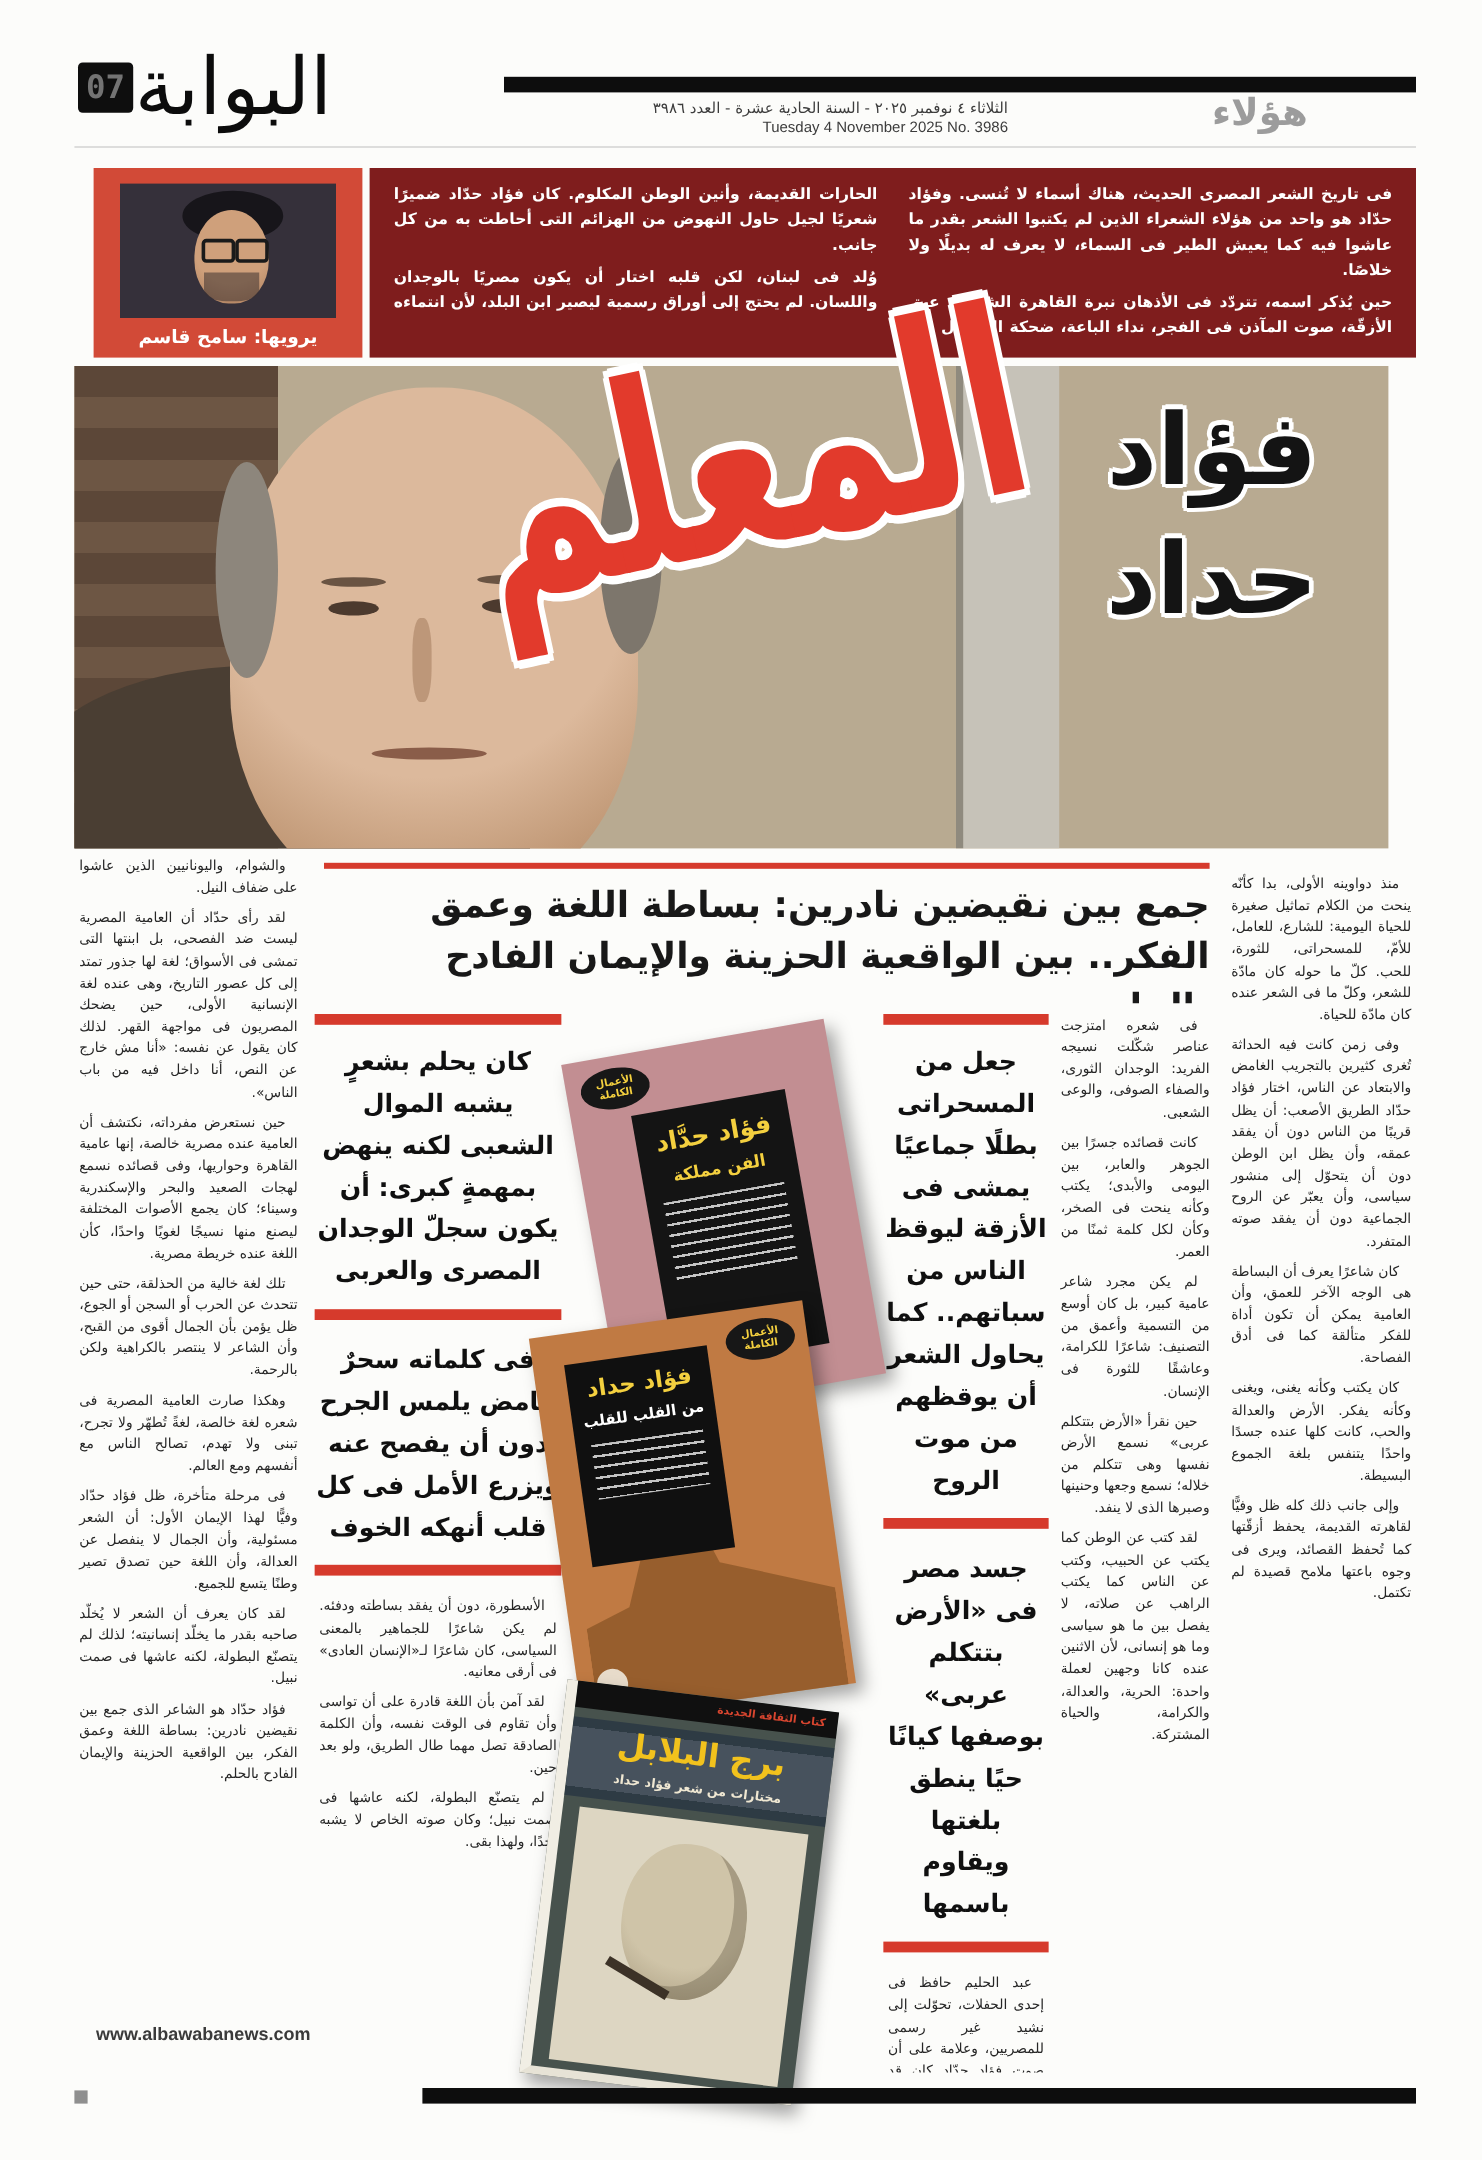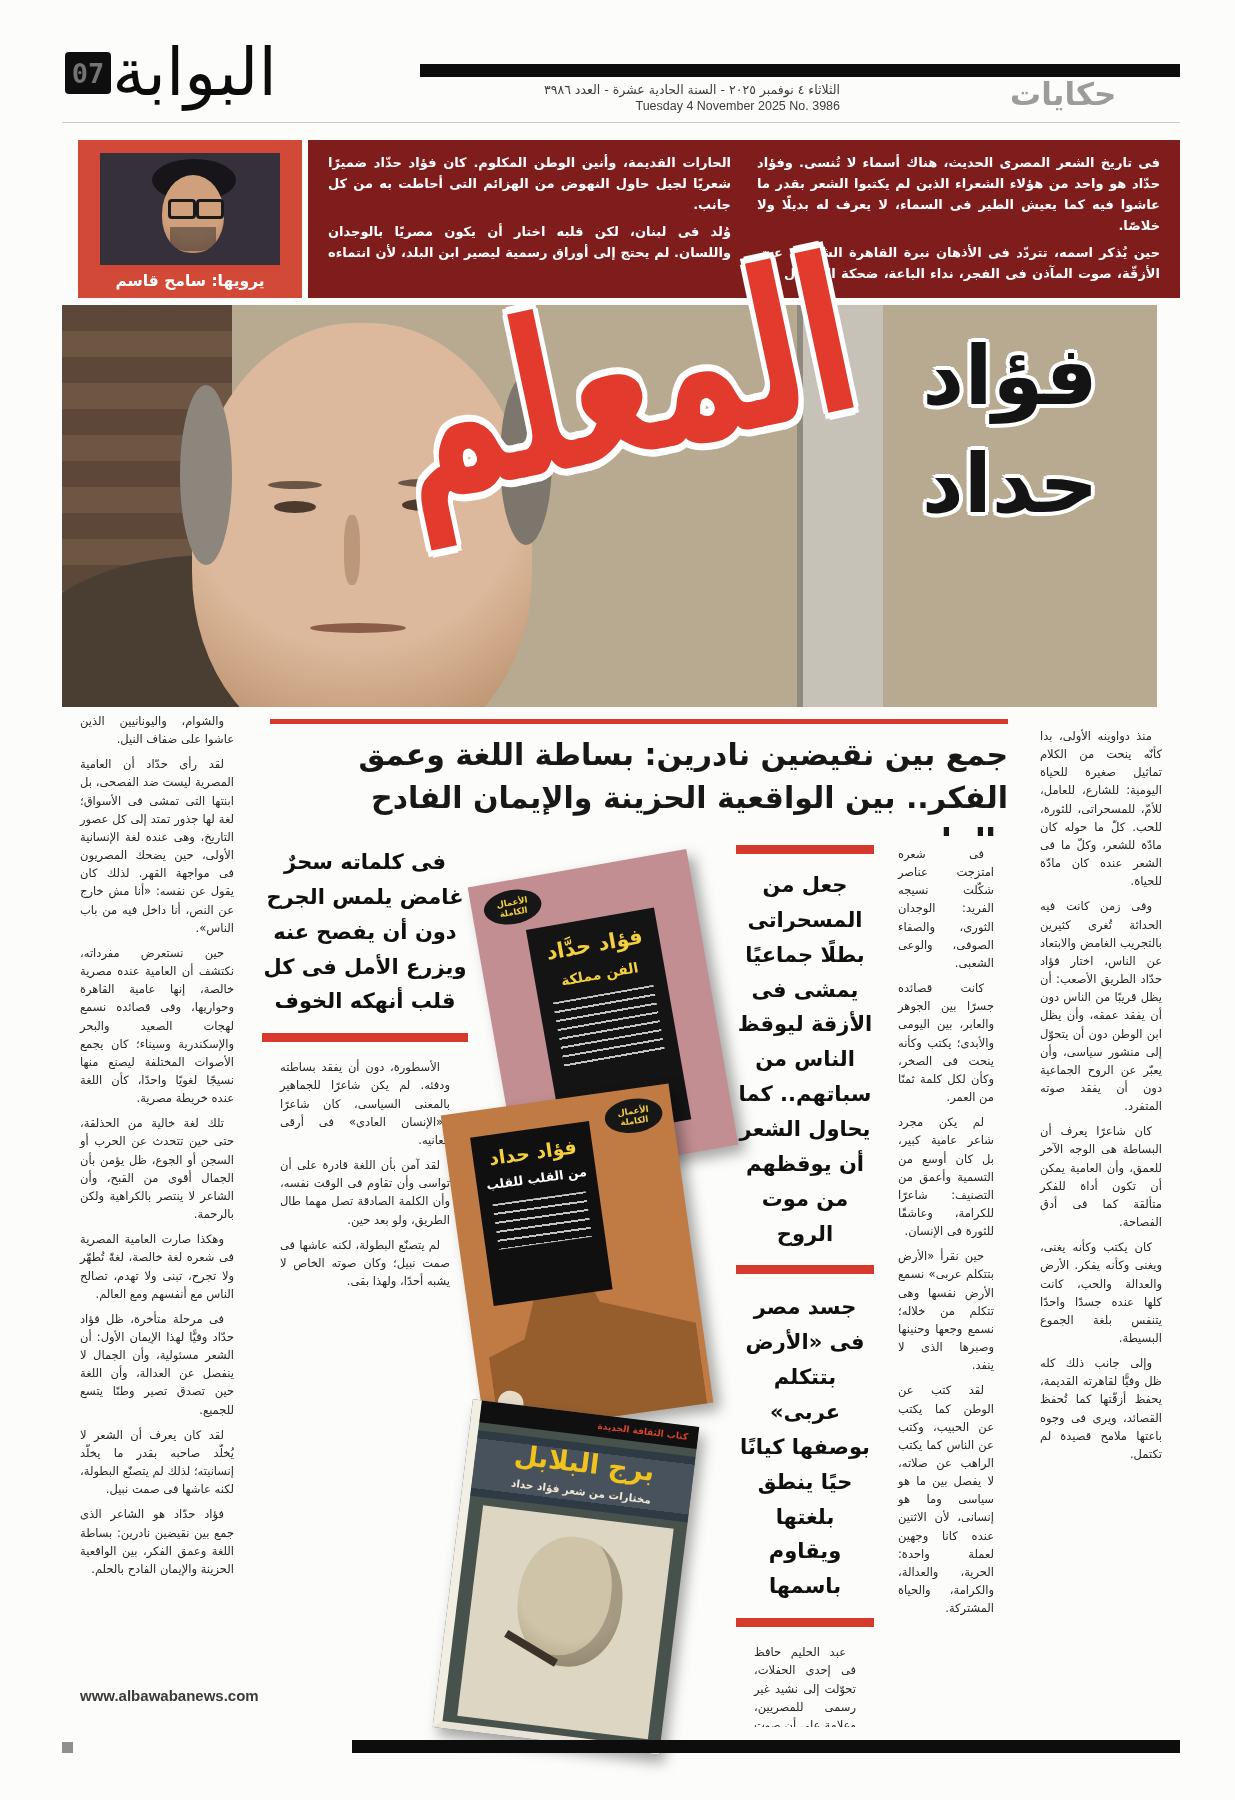--- a/index.html
+++ b/index.html
@@ -59,21 +59,21 @@
   .t-maalem{left:455px;top:300px;width:400px;text-align:center;font-weight:800;font-size:148px;color:#e23a2c;
             transform:rotate(-12deg) scale(1,1.45);transform-origin:center;line-height:1;
             text-shadow:-5px 0 #fff,5px 0 #fff,0 -5px #fff,0 5px #fff,-4px -4px #fff,4px 4px #fff,-4px 4px #fff,4px -4px #fff;}
 
   
   .rule-red{left:270px;top:719px;width:738px;height:5px;background:#d63a2c;}
   .headline{left:270px;top:734px;width:738px;height:102px;font-size:30px;font-weight:700;line-height:1.42;
             text-align:right;color:#181818;overflow:hidden;}
 
   
-  .bodycol p{margin:0 18px 7px;font-size:11.5px;line-height:1.58;text-align:justify;color:#262626;text-indent:10px;}
+  .bodycol p{margin:0 4px 7px;font-size:11.5px;line-height:1.58;text-align:justify;color:#262626;text-indent:10px;}
   .c1{left:1022px;top:727px;width:158px;height:1000px;overflow:hidden;}
   .c2{left:880px;top:845px;width:132px;height:882px;overflow:hidden;}
   .c3{left:736px;top:845px;width:138px;height:882px;overflow:hidden;}
   .c5{left:262px;top:845px;width:206px;height:882px;overflow:hidden;}
   .c6{left:62px;top:712px;width:190px;height:1015px;overflow:hidden;}
 
   .pq{margin-bottom:16px;}
   .pq .bar{height:9px;background:#d63a2c;margin:0 0 14px;}
   .pq .bar.b{margin:14px 0 0;}
   .pq .pq-text{font-size:21px;font-weight:700;line-height:1.66;text-align:center;color:#101010;}
@@ -122,21 +122,21 @@
 </head>
 <body>
 
 <div class="page">
 
   <div class="abs pagenum">07</div>
   <div class="abs logo">البوابة</div>
   <div class="abs hbar"></div>
   <div class="abs date-ar">الثلاثاء ٤ نوفمبر ٢٠٢٥ - السنة الحادية عشرة - العدد ٣٩٨٦</div>
   <div class="abs date-en">Tuesday 4 November 2025  No. 3986</div>
-  <div class="abs section">حكايات</div>
+  <div class="abs section">هؤلاء</div>
   <div class="abs hairline"></div>
 
   <div class="abs author-box">
     <div class="author-photo">
       <div class="a-hair"></div>
       <div class="a-face"></div>
       <div class="a-glass"></div>
       <div class="a-glass2"></div>
       <div class="a-beard"></div>
     </div>
@@ -197,20 +197,25 @@
       <div class="pq-text">جسد مصر فى «الأرض بتتكلم عربى» بوصفها كيانًا حيًا ينطق بلغتها ويقاوم باسمها</div>
       <div class="bar b"></div>
     </div>
     <div class="bodycol">
         <p>عبد الحليم حافظ فى إحدى الحفلات، تحوّلت إلى نشيد غير رسمى للمصريين، وعلامة على أن صوت فؤاد حدّاد كان قد وصل إلى كل بيت.</p>
       </div>
   </div>
 
   <div class="abs c5">
     <div class="pq">
+      <div class="bar"></div>
+      <div class="pq-text">كان يحلم بشعرٍ يشبه الموال الشعبى لكنه ينهض بمهمةٍ كبرى: أن يكون سجلّ الوجدان المصرى والعربى</div>
+      <div class="bar b"></div>
+    </div>
+    <div class="pq">
       <div class="pq-text">فى كلماته سحرٌ غامض يلمس الجرح دون أن يفصح عنه ويزرع الأمل فى كل قلب أنهكه الخوف</div>
       <div class="bar b"></div>
     </div>
     <div class="bodycol">
         <p>الأسطورة، دون أن يفقد بساطته ودفئه. لم يكن شاعرًا للجماهير بالمعنى السياسى، كان شاعرًا لـ«الإنسان العادى» فى أرقى معانيه.</p>
         <p>لقد آمن بأن اللغة قادرة على أن تواسى وأن تقاوم فى الوقت نفسه، وأن الكلمة الصادقة تصل مهما طال الطريق، ولو بعد حين.</p>
         <p>لم يتصنّع البطولة، لكنه عاشها فى صمت نبيل؛ وكان صوته الخاص لا يشبه أحدًا، ولهذا بقى.</p>
       </div>
   </div>
 

